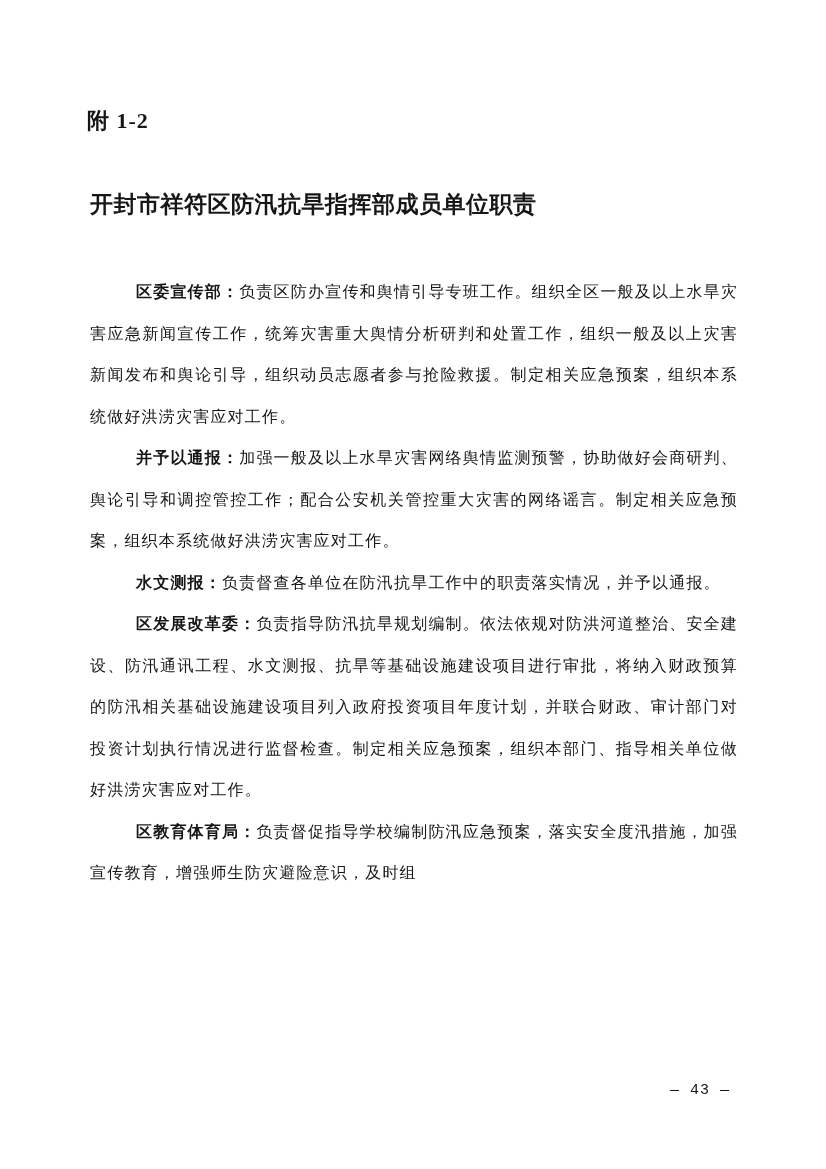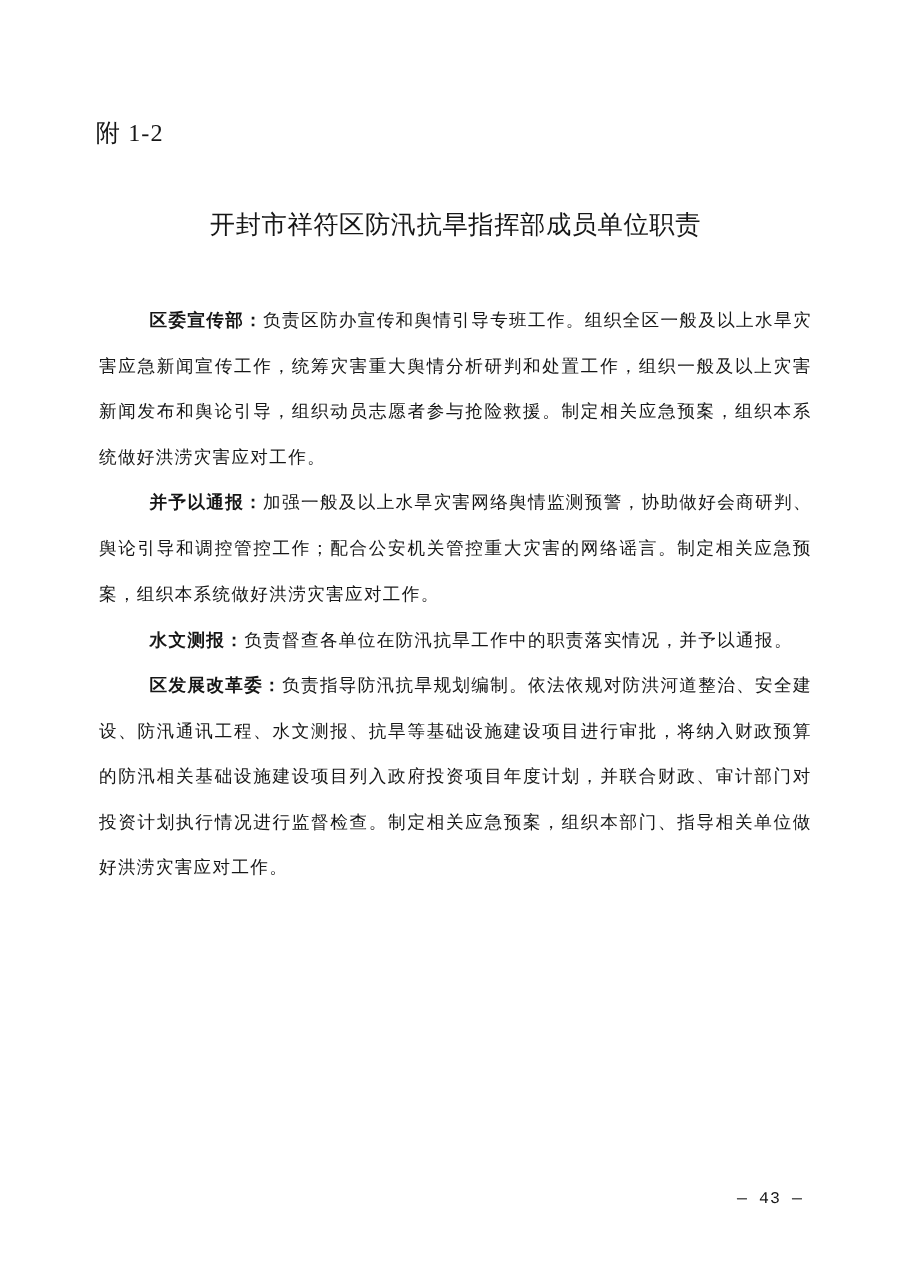--- a/index.html
+++ b/index.html
@@ -12,30 +12,30 @@
     font-family: "Liberation Serif", "DejaVu Serif", serif;
     overflow: hidden;
   }
   .attachment-label {
     position: absolute;
     left: 87px;
     top: 106px;
     font-size: 22px;
     letter-spacing: 1px;
     white-space: nowrap;
+    font-weight: bold;
   }
   .doc-title {
     position: absolute;
     left: 90px;
     top: 189px;
     width: 648px;
     margin: 0;
-    text-align: center;
     font-size: 23px;
-    font-weight: 400;
+    font-weight: 700;
     letter-spacing: 0.5px;
     white-space: nowrap;
   }
   .doc-body {
     position: absolute;
     left: 90px;
     top: 271px;
     width: 648px;
     font-size: 16px;
     line-height: 41.5px;
@@ -72,18 +72,19 @@
   <div class="doc-body">
 
     <p><span class="para-lead">区委宣传部：</span><span>负责区防办宣传和舆情引导专班工作。组织全区一般及以上水旱灾害应急新闻宣传工作，统筹灾害重大舆情分析研判和处置工作，组织一般及以上灾害新闻发布和舆论引导，组织动员志愿者参与抢险救援。制定相关应急预案，组织本系统做好洪涝灾害应对工作。</span></p>
 
     <p><span class="para-lead">并予以通报：</span><span>加强一般及以上水旱灾害网络舆情监测预警，协助做好会商研判、舆论引导和调控管控工作；配合公安机关管控重大灾害的网络谣言。制定相关应急预案，组织本系统做好洪涝灾害应对工作。</span></p>
 
     <p><span class="para-lead">水文测报：</span><span>负责督查各单位在防汛抗旱工作中的职责落实情况，并予以通报。</span></p>
 
     <p><span class="para-lead">区发展改革委：</span><span>负责指导防汛抗旱规划编制。依法依规对防洪河道整治、安全建设、防汛通讯工程、水文测报、抗旱等基础设施建设项目进行审批，将纳入财政预算的防汛相关基础设施建设项目列入政府投资项目年度计划，并联合财政、审计部门对投资计划执行情况进行监督检查。制定相关应急预案，组织本部门、指导相关单位做好洪涝灾害应对工作。</span></p>
 
+    <p><span class="para-lead">区教育体育局：</span><span>负责督促指导学校编制防汛应急预案，落实安全度汛措施，加强宣传教育，增强师生防灾避险意识，及时组</span></p>
 
   </div>
 
   <div class="page-number">— 43 —</div>
 
 </div>
 
 </body></html>

